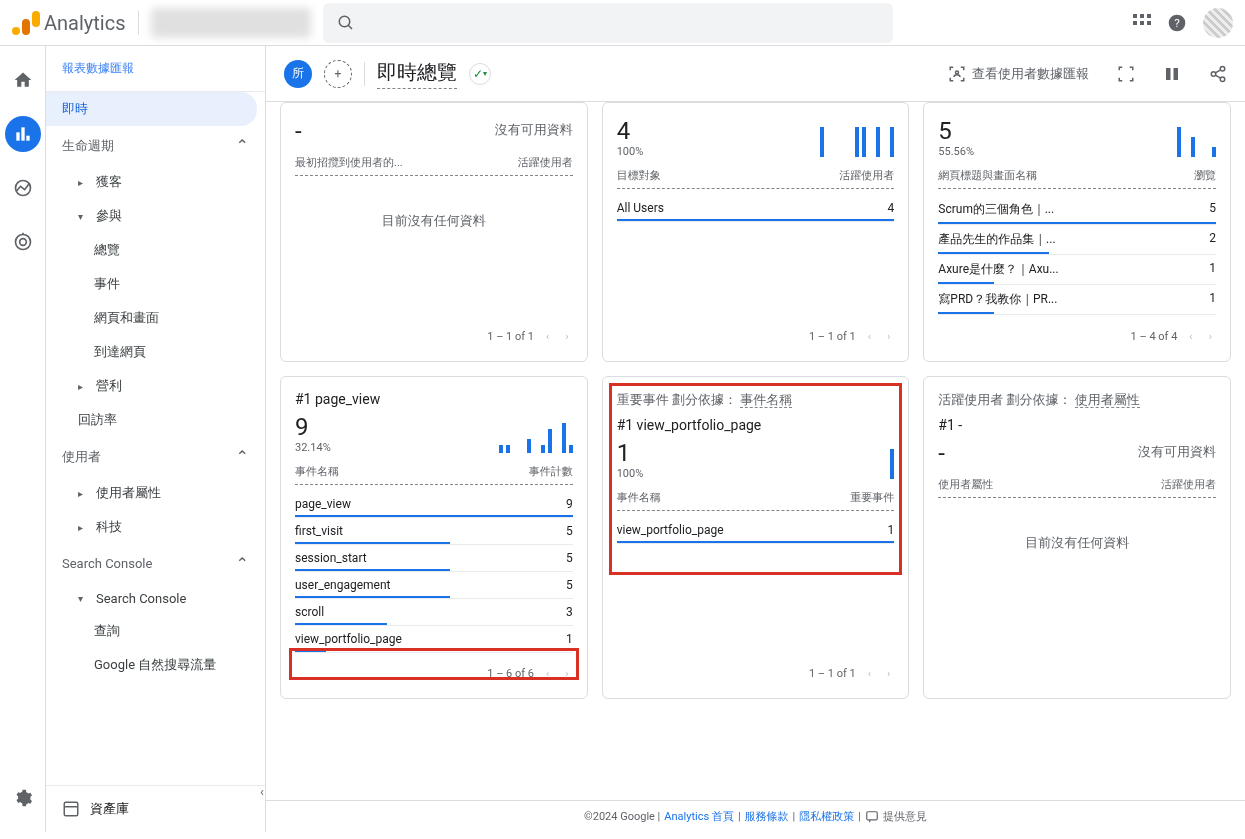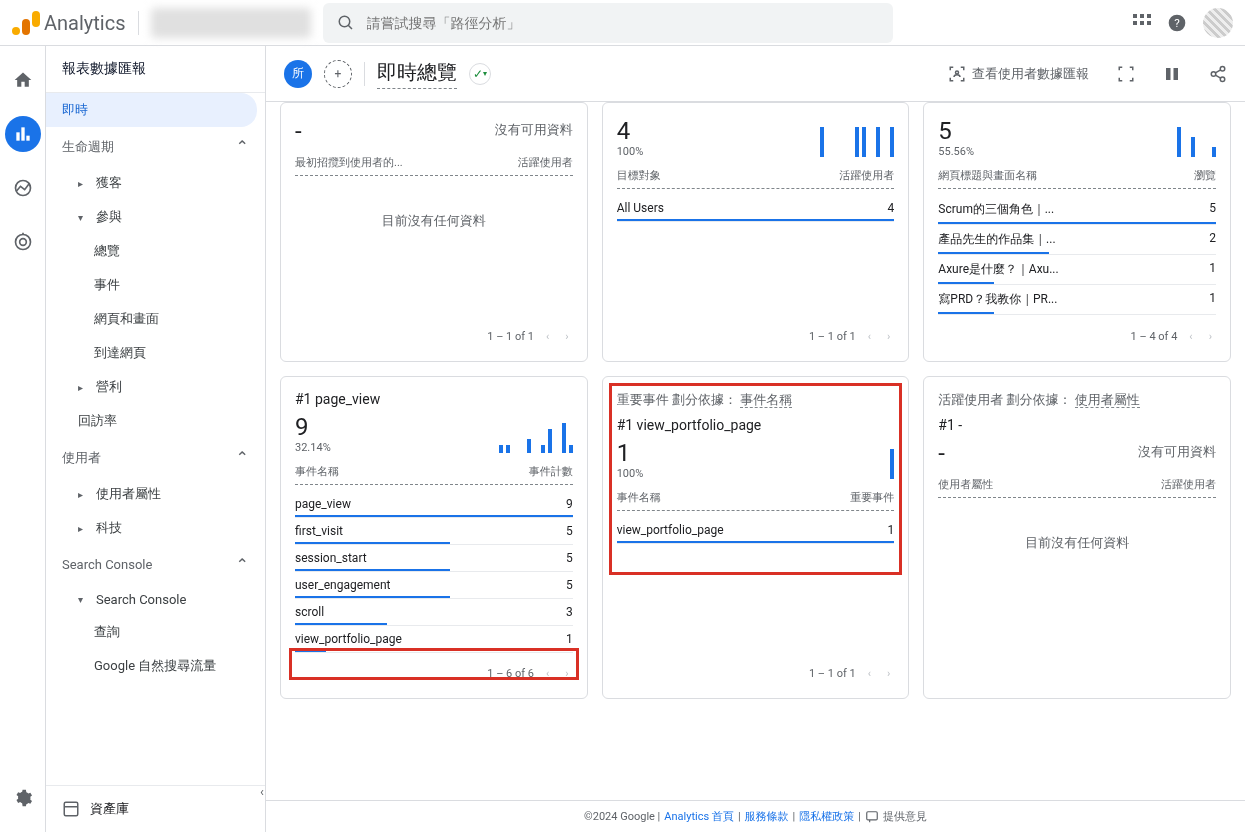--- a/index.html
+++ b/index.html
@@ -18,21 +18,21 @@
 .top-right .grid-icon, .top-right .help-icon { color: #5f6368; font-size: 20px; cursor: pointer; }
 .avatar { width: 30px; height: 30px; border-radius: 50%; background: linear-gradient(45deg, #ccc 25%, #eee 25%, #eee 50%, #ccc 50%, #ccc 75%, #eee 75%); background-size: 8px 8px; }
 
 .layout { display: flex; height: calc(100vh - 53px); }
 .iconrail { width: 46px; border-right: 1px solid #dadce0; display: flex; flex-direction: column; align-items: center; padding-top: 16px; gap: 18px; }
 .rail-icon { width: 36px; height: 36px; border-radius: 50%; display: flex; align-items: center; justify-content: center; color: #5f6368; cursor: pointer; }
 .rail-icon.active { background: #1a73e8; color: #fff; }
 .rail-bottom { margin-top: auto; margin-bottom: 16px; }
 
 .sidebar { width: 220px; border-right: 1px solid #dadce0; overflow-y: auto; position: relative; }
-.sidebar-header { padding: 14px 16px; font-size: 14px; color: #0f172a; border-bottom: 1px solid #e8eaed; }
+.sidebar-header { padding: 14px 16px; font-size: 12px; color: #3b82f6; border-bottom: 1px solid #e8eaed; }
 .nav-item { display: flex; align-items: center; padding: 8px 16px; font-size: 13px; color: #3c4043; cursor: pointer; }
 .nav-item.selected { background: #e8f0fe; color: #1967d2; border-radius: 0 16px 16px 0; margin-right: 8px; }
 .nav-item.sub { padding-left: 32px; }
 .nav-item.sub2 { padding-left: 48px; }
 .nav-item .chev { width: 18px; font-size: 10px; color: #5f6368; }
 .section-head { display: flex; align-items: center; justify-content: space-between; padding: 10px 16px; font-size: 13px; color: #5f6368; cursor: pointer; }
 .section-head .exp { font-size: 16px; }
 .sidebar-footer { position: absolute; bottom: 0; left: 0; right: 0; border-top: 1px solid #e8eaed; padding: 14px 16px; display: flex; align-items: center; gap: 10px; background: #fff; }
 
 .main { flex: 1; display: flex; flex-direction: column; overflow: hidden; }
@@ -86,21 +86,20 @@
   </div>
   <div class="divider"></div>
   <div class="account-sel"></div>
   <div class="search">
     <span>
       <svg width="18" height="18" viewBox="0 0 24 24" fill="none" stroke="#5f6368" stroke-width="2">
           <circle cx="10" cy="10" r="7"></circle>
           <line x1="20" y1="20" x2="15" y2="15"></line>
         </svg>
     </span>
-    <input placeholder="請嘗試搜尋「路徑分析」" style="">
   </div>
   <div class="top-right">
     <span class="grid-icon">
       <svg width="18" height="18" viewBox="0 0 18 18" fill="#5f6368">
           <rect x="0" y="0" width="4" height="4"></rect>
           <rect x="7" y="0" width="4" height="4"></rect>
           <rect x="14" y="0" width="4" height="4"></rect>
           <rect x="0" y="7" width="4" height="4"></rect>
           <rect x="7" y="7" width="4" height="4"></rect>
           <rect x="14" y="7" width="4" height="4"></rect>

